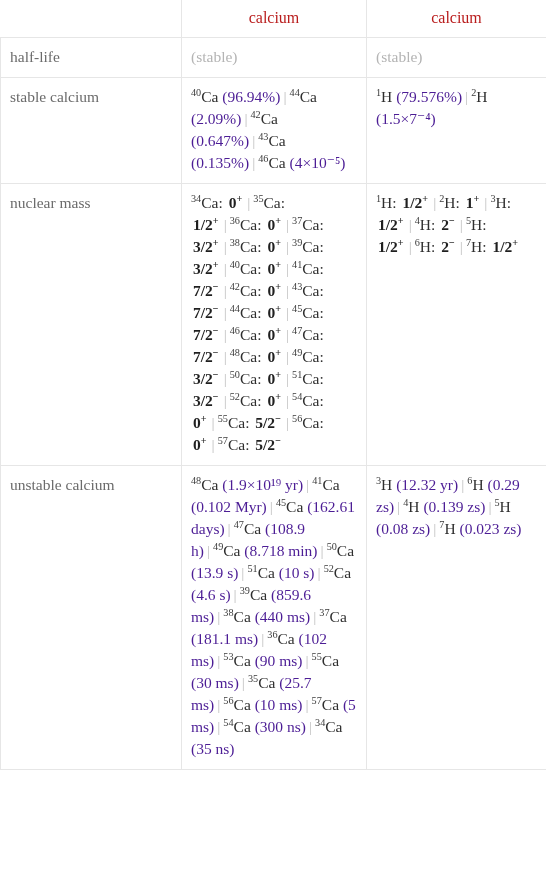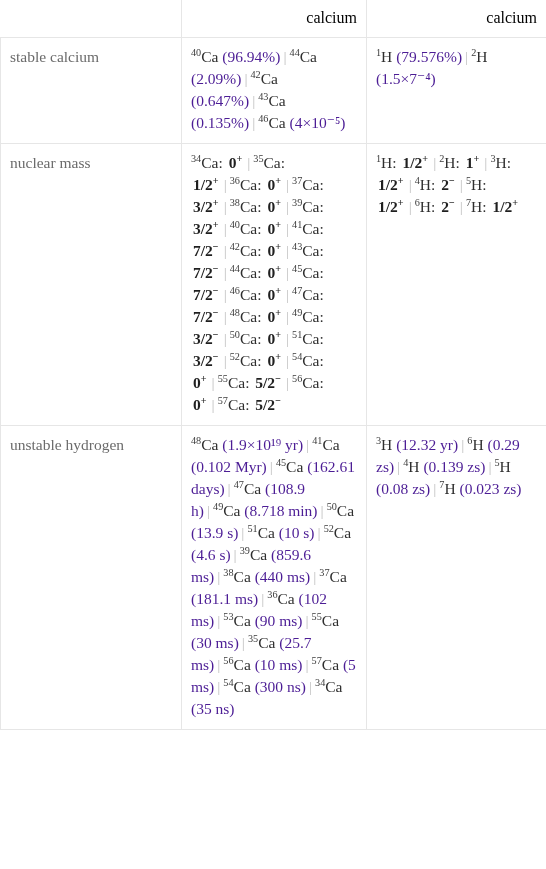--- a/index.html
+++ b/index.html
@@ -37,22 +37,22 @@
   tr.header-row td {
     border-top: none;
     height: 18px;
     padding-top: 7px;
     padding-bottom: 7px;
   }
   tr.header-row td.corner {
     border-left: none;
   }
   tr.header-row td.colhead {
-    text-align: right;
-    color: #000000;
+    text-align: center;
+    color: #b91c1c;
     font-size: 16px;
   }
 
   td.row-label {
     border-left: none;
     color: #6b6b6b;
     font-size: 15.5px;
     padding-left: 10px;
     padding-top: 9px;
   }
@@ -90,20 +90,29 @@
     <col class="col-v2">
   </colgroup>
   <tbody>
 
     <tr class="header-row">
       <td class="corner"></td>
       <td class="colhead">calcium</td>
       <td class="colhead">calcium</td>
     </tr>
 
+    <tr>
+      <td class="row-label">half-life</td>
+      <td class="value-cell">
+        <span class="dimmer">(stable)</span>
+      </td>
+      <td class="value-cell">
+        <span class="dimmer">(stable)</span>
+      </td>
+    </tr>
 
     <tr>
       <td class="row-label">stable calcium</td>
       <td class="value-cell">
         <span><span class="nowrap"><sup>40</sup><span class="nuc-sym">Ca</span></span> <span class="dim">(96.94%)</span><span class="sep">|</span><span class="nowrap"><sup>44</sup><span class="nuc-sym">Ca</span></span> <span class="dim">(2.09%)</span><span class="sep">|</span><span class="nowrap"><sup>42</sup><span class="nuc-sym">Ca</span></span> <span class="dim">(0.647%)</span><span class="sep">|</span><span class="nowrap"><sup>43</sup><span class="nuc-sym">Ca</span></span> <span class="dim">(0.135%)</span><span class="sep">|</span><span class="nowrap"><sup>46</sup><span class="nuc-sym">Ca</span></span> <span class="dim">(4×10⁻⁵)</span></span>
       </td>
       <td class="value-cell">
         <span><span class="nowrap"><sup>1</sup><span class="nuc-sym">H</span></span> <span class="dim">(79.576%)</span><span class="sep">|</span><span class="nowrap"><sup>2</sup><span class="nuc-sym">H</span></span> <span class="dim">(1.5×7⁻⁴)</span></span>
       </td>
     </tr>
@@ -112,21 +121,21 @@
       <td class="row-label">nuclear mass</td>
       <td class="value-cell">
         <span><span class="nowrap"><sup>34</sup><span class="nuc-sym">Ca</span><span class="nuc-sym">:</span></span> <span class="spin-val">0<sup>+</sup></span><span class="sep">|</span><span class="nowrap"><sup>35</sup><span class="nuc-sym">Ca</span><span class="nuc-sym">:</span></span> <span class="spin-val">1/2<sup>+</sup></span><span class="sep">|</span><span class="nowrap"><sup>36</sup><span class="nuc-sym">Ca</span><span class="nuc-sym">:</span></span> <span class="spin-val">0<sup>+</sup></span><span class="sep">|</span><span class="nowrap"><sup>37</sup><span class="nuc-sym">Ca</span><span class="nuc-sym">:</span></span> <span class="spin-val">3/2<sup>+</sup></span><span class="sep">|</span><span class="nowrap"><sup>38</sup><span class="nuc-sym">Ca</span><span class="nuc-sym">:</span></span> <span class="spin-val">0<sup>+</sup></span><span class="sep">|</span><span class="nowrap"><sup>39</sup><span class="nuc-sym">Ca</span><span class="nuc-sym">:</span></span> <span class="spin-val">3/2<sup>+</sup></span><span class="sep">|</span><span class="nowrap"><sup>40</sup><span class="nuc-sym">Ca</span><span class="nuc-sym">:</span></span> <span class="spin-val">0<sup>+</sup></span><span class="sep">|</span><span class="nowrap"><sup>41</sup><span class="nuc-sym">Ca</span><span class="nuc-sym">:</span></span> <span class="spin-val">7/2<sup>−</sup></span><span class="sep">|</span><span class="nowrap"><sup>42</sup><span class="nuc-sym">Ca</span><span class="nuc-sym">:</span></span> <span class="spin-val">0<sup>+</sup></span><span class="sep">|</span><span class="nowrap"><sup>43</sup><span class="nuc-sym">Ca</span><span class="nuc-sym">:</span></span> <span class="spin-val">7/2<sup>−</sup></span><span class="sep">|</span><span class="nowrap"><sup>44</sup><span class="nuc-sym">Ca</span><span class="nuc-sym">:</span></span> <span class="spin-val">0<sup>+</sup></span><span class="sep">|</span><span class="nowrap"><sup>45</sup><span class="nuc-sym">Ca</span><span class="nuc-sym">:</span></span> <span class="spin-val">7/2<sup>−</sup></span><span class="sep">|</span><span class="nowrap"><sup>46</sup><span class="nuc-sym">Ca</span><span class="nuc-sym">:</span></span> <span class="spin-val">0<sup>+</sup></span><span class="sep">|</span><span class="nowrap"><sup>47</sup><span class="nuc-sym">Ca</span><span class="nuc-sym">:</span></span> <span class="spin-val">7/2<sup>−</sup></span><span class="sep">|</span><span class="nowrap"><sup>48</sup><span class="nuc-sym">Ca</span><span class="nuc-sym">:</span></span> <span class="spin-val">0<sup>+</sup></span><span class="sep">|</span><span class="nowrap"><sup>49</sup><span class="nuc-sym">Ca</span><span class="nuc-sym">:</span></span> <span class="spin-val">3/2<sup>−</sup></span><span class="sep">|</span><span class="nowrap"><sup>50</sup><span class="nuc-sym">Ca</span><span class="nuc-sym">:</span></span> <span class="spin-val">0<sup>+</sup></span><span class="sep">|</span><span class="nowrap"><sup>51</sup><span class="nuc-sym">Ca</span><span class="nuc-sym">:</span></span> <span class="spin-val">3/2<sup>−</sup></span><span class="sep">|</span><span class="nowrap"><sup>52</sup><span class="nuc-sym">Ca</span><span class="nuc-sym">:</span></span> <span class="spin-val">0<sup>+</sup></span><span class="sep">|</span><span class="nowrap"><sup>54</sup><span class="nuc-sym">Ca</span><span class="nuc-sym">:</span></span> <span class="spin-val">0<sup>+</sup></span><span class="sep">|</span><span class="nowrap"><sup>55</sup><span class="nuc-sym">Ca</span><span class="nuc-sym">:</span></span> <span class="spin-val">5/2<sup>−</sup></span><span class="sep">|</span><span class="nowrap"><sup>56</sup><span class="nuc-sym">Ca</span><span class="nuc-sym">:</span></span> <span class="spin-val">0<sup>+</sup></span><span class="sep">|</span><span class="nowrap"><sup>57</sup><span class="nuc-sym">Ca</span><span class="nuc-sym">:</span></span> <span class="spin-val">5/2<sup>−</sup></span></span>
       </td>
       <td class="value-cell">
         <span><span class="nowrap"><sup>1</sup><span class="nuc-sym">H</span><span class="nuc-sym">:</span></span> <span class="spin-val">1/2<sup>+</sup></span><span class="sep">|</span><span class="nowrap"><sup>2</sup><span class="nuc-sym">H</span><span class="nuc-sym">:</span></span> <span class="spin-val">1<sup>+</sup></span><span class="sep">|</span><span class="nowrap"><sup>3</sup><span class="nuc-sym">H</span><span class="nuc-sym">:</span></span> <span class="spin-val">1/2<sup>+</sup></span><span class="sep">|</span><span class="nowrap"><sup>4</sup><span class="nuc-sym">H</span><span class="nuc-sym">:</span></span> <span class="spin-val">2<sup>−</sup></span><span class="sep">|</span><span class="nowrap"><sup>5</sup><span class="nuc-sym">H</span><span class="nuc-sym">:</span></span> <span class="spin-val">1/2<sup>+</sup></span><span class="sep">|</span><span class="nowrap"><sup>6</sup><span class="nuc-sym">H</span><span class="nuc-sym">:</span></span> <span class="spin-val">2<sup>−</sup></span><span class="sep">|</span><span class="nowrap"><sup>7</sup><span class="nuc-sym">H</span><span class="nuc-sym">:</span></span> <span class="spin-val">1/2<sup>+</sup></span></span>
       </td>
     </tr>
 
     <tr>
-      <td class="row-label">unstable hydrogen</td>
+      <td class="row-label">unstable calcium</td>
       <td class="value-cell">
         <span><span class="nowrap"><sup>48</sup><span class="nuc-sym">Ca</span></span> <span class="dim">(1.9×10¹⁹ yr)</span><span class="sep">|</span><span class="nowrap"><sup>41</sup><span class="nuc-sym">Ca</span></span> <span class="dim">(0.102 Myr)</span><span class="sep">|</span><span class="nowrap"><sup>45</sup><span class="nuc-sym">Ca</span></span> <span class="dim">(162.61 days)</span><span class="sep">|</span><span class="nowrap"><sup>47</sup><span class="nuc-sym">Ca</span></span> <span class="dim">(108.9 h)</span><span class="sep">|</span><span class="nowrap"><sup>49</sup><span class="nuc-sym">Ca</span></span> <span class="dim">(8.718 min)</span><span class="sep">|</span><span class="nowrap"><sup>50</sup><span class="nuc-sym">Ca</span></span> <span class="dim">(13.9 s)</span><span class="sep">|</span><span class="nowrap"><sup>51</sup><span class="nuc-sym">Ca</span></span> <span class="dim">(10 s)</span><span class="sep">|</span><span class="nowrap"><sup>52</sup><span class="nuc-sym">Ca</span></span> <span class="dim">(4.6 s)</span><span class="sep">|</span><span class="nowrap"><sup>39</sup><span class="nuc-sym">Ca</span></span> <span class="dim">(859.6 ms)</span><span class="sep">|</span><span class="nowrap"><sup>38</sup><span class="nuc-sym">Ca</span></span> <span class="dim">(440 ms)</span><span class="sep">|</span><span class="nowrap"><sup>37</sup><span class="nuc-sym">Ca</span></span> <span class="dim">(181.1 ms)</span><span class="sep">|</span><span class="nowrap"><sup>36</sup><span class="nuc-sym">Ca</span></span> <span class="dim">(102 ms)</span><span class="sep">|</span><span class="nowrap"><sup>53</sup><span class="nuc-sym">Ca</span></span> <span class="dim">(90 ms)</span><span class="sep">|</span><span class="nowrap"><sup>55</sup><span class="nuc-sym">Ca</span></span> <span class="dim">(30 ms)</span><span class="sep">|</span><span class="nowrap"><sup>35</sup><span class="nuc-sym">Ca</span></span> <span class="dim">(25.7 ms)</span><span class="sep">|</span><span class="nowrap"><sup>56</sup><span class="nuc-sym">Ca</span></span> <span class="dim">(10 ms)</span><span class="sep">|</span><span class="nowrap"><sup>57</sup><span class="nuc-sym">Ca</span></span> <span class="dim">(5 ms)</span><span class="sep">|</span><span class="nowrap"><sup>54</sup><span class="nuc-sym">Ca</span></span> <span class="dim">(300 ns)</span><span class="sep">|</span><span class="nowrap"><sup>34</sup><span class="nuc-sym">Ca</span></span> <span class="dim">(35 ns)</span></span>
       </td>
       <td class="value-cell">
         <span><span class="nowrap"><sup>3</sup><span class="nuc-sym">H</span></span> <span class="dim">(12.32 yr)</span><span class="sep">|</span><span class="nowrap"><sup>6</sup><span class="nuc-sym">H</span></span> <span class="dim">(0.29 zs)</span><span class="sep">|</span><span class="nowrap"><sup>4</sup><span class="nuc-sym">H</span></span> <span class="dim">(0.139 zs)</span><span class="sep">|</span><span class="nowrap"><sup>5</sup><span class="nuc-sym">H</span></span> <span class="dim">(0.08 zs)</span><span class="sep">|</span><span class="nowrap"><sup>7</sup><span class="nuc-sym">H</span></span> <span class="dim">(0.023 zs)</span></span>
       </td>
     </tr>
 
 
 

